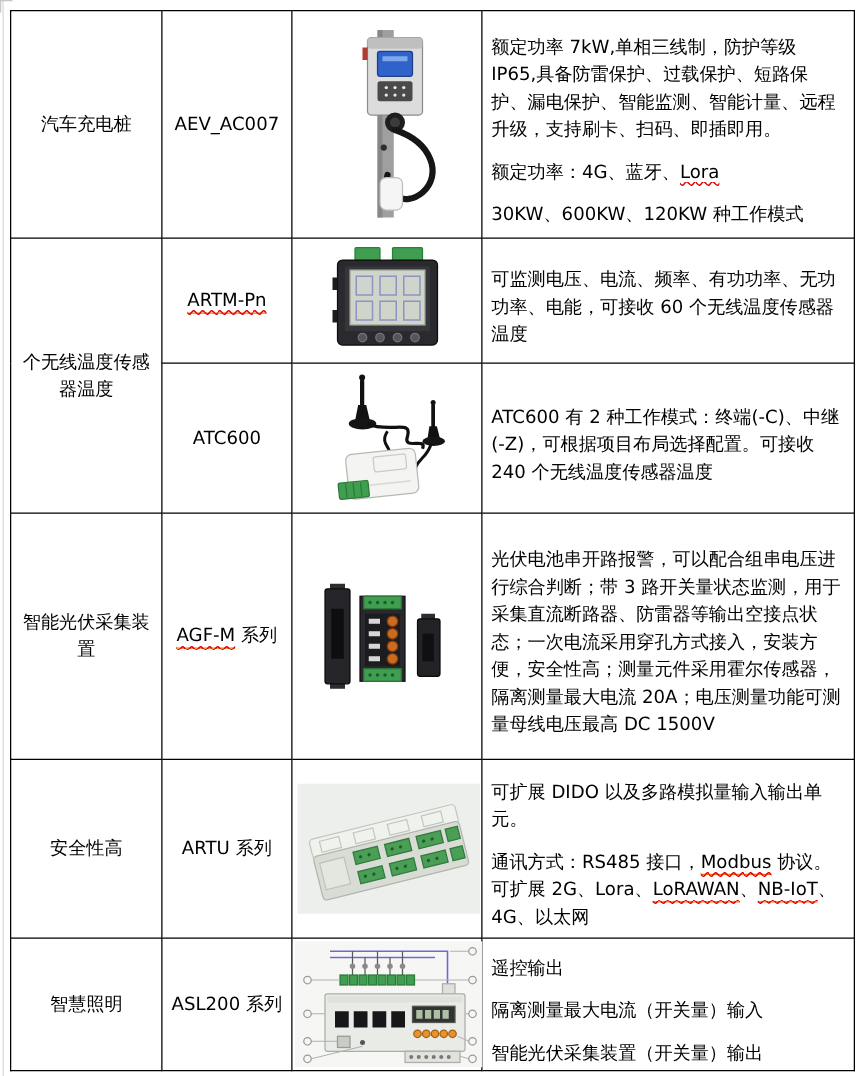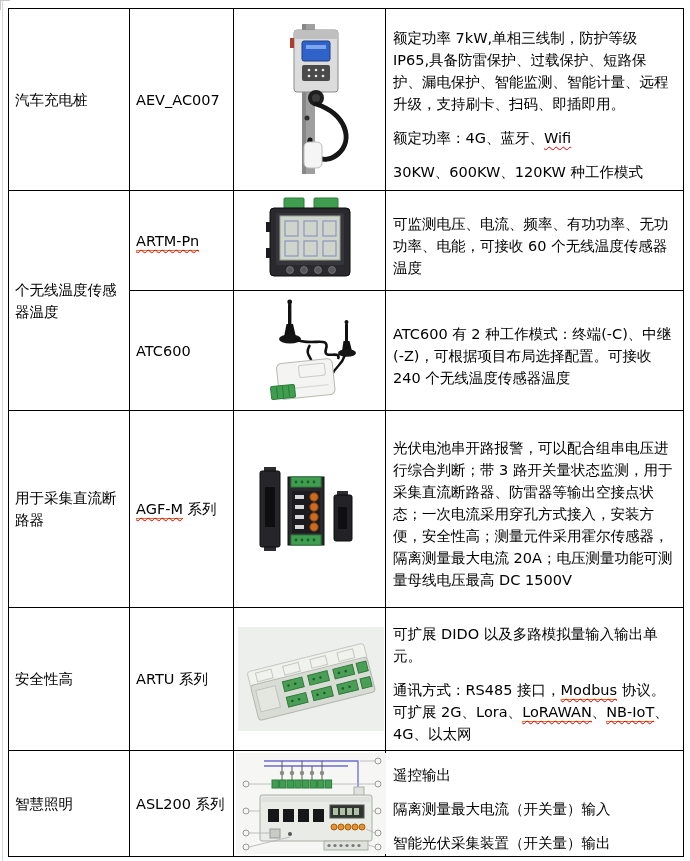--- a/index.html
+++ b/index.html
@@ -13,21 +13,21 @@
     border-left:1px solid #c6c6c6;border-top:1px solid #c6c6c6;}
   table.product-table{
     position:absolute;left:8px;top:8px;width:675px;
     border-collapse:collapse;table-layout:fixed;
   }
   td{
     border:1.6px solid #000;vertical-align:middle;
     font-size:14.5px;line-height:22px;padding:2px 6px;
     word-break:break-word;
   }
-  td.cat,td.model{}
+  td.cat,td.model{text-align:center;}
   td.imgcell{text-align:center;padding:2px;}
   td.desc{padding:12px 8px 2px 7px;}
   .desc p{margin:0 0 12px 0;}
   .desc p:last-child{margin-bottom:0;}
   tr.h182{height:182px;} tr.h100{height:100px;} tr.h120{height:120px;}
   tr.h197{height:197px;} tr.h143{height:143px;} tr.h105{height:105px;}
   .wavy{
     text-decoration:underline;text-decoration-style:wavy;
     text-decoration-color:#e00000;text-decoration-thickness:1px;
     text-underline-offset:3px;
@@ -71,21 +71,21 @@
             <circle cx="73" cy="58" r="1.3" fill="#e8e8e8"></circle>
         <circle cx="66" cy="80" r="8" fill="#1e1e1e"></circle>
         <circle cx="66" cy="80" r="4" fill="#3c3c3c"></circle>
         <path d="M66 86 C96 96 104 122 88 136 C74 148 56 138 60 122" fill="none" stroke="#161616" stroke-width="5" stroke-linecap="round"></path>
         <circle cx="57" cy="100" r="2.5" fill="#2e2e2e"></circle>
         <rect x="54" y="124" width="18" height="26" rx="5" fill="#f5f5f5" stroke="#bdbdbd"></rect>
       </svg>
     </td>
     <td class="desc">
       <p><span>额定功率 7kW,单相三线制，防护等级 IP65,具备防雷保护、过载保护、短路保护、漏电保护、智能监测、智能计量、远程升级，支持刷卡、扫码、即插即用。</span></p>
-      <p><span>额定功率：4G、蓝牙、</span><span class="wavy">Wifi</span></p>
+      <p><span>额定功率：4G、蓝牙、</span><span class="wavy">Lora</span></p>
       <p><span>30KW、600KW、120KW 种工作模式</span></p>
     </td>
   </tr>
 
   <tr class="h100">
     <td class="cat" rowspan="2">个无线温度传感器温度</td>
     <td class="model"><span class="wavy und">ARTM-Pn</span></td>
     <td class="imgcell">
       <svg width="100" height="90" viewBox="0 0 100 90">
         <g fill="#3f9e4f" stroke="#2e7d39">
@@ -143,21 +143,21 @@
           <line x1="46" y1="89" x2="46" y2="100" stroke="#2c7a3a"></line>
         </g>
       </svg>
     </td>
     <td class="desc">
       <p><span>ATC600 有 2 种工作模式：终端(-C)、中继(-Z)，可根据项目布局选择配置。可接收 240 个无线温度传感器温度</span></p>
     </td>
   </tr>
 
   <tr class="h197">
-    <td class="cat">用于采集直流断路器</td>
+    <td class="cat">智能光伏采集装置</td>
     <td class="model"><span class="wavy und">AGF-M</span><span> 系列</span></td>
     <td class="imgcell">
       <svg width="124" height="100" viewBox="0 0 124 100">
         <rect x="16" y="8" width="12" height="6" fill="#2c2c31"></rect>
         <rect x="16" y="86" width="12" height="6" fill="#2c2c31"></rect>
         <rect x="12" y="12" width="20" height="76" rx="2" fill="#26262a" stroke="#0c0c0c"></rect>
         <rect x="17" y="28" width="10" height="40" fill="#0e0e10"></rect>
         <rect x="40" y="18" width="36" height="68" fill="#28282d" stroke="#101014"></rect>
         <rect x="43" y="18" width="30" height="10" fill="#3f9e4f" stroke="#2c7a3a"></rect>
         <rect x="43" y="76" width="30" height="10" fill="#3f9e4f" stroke="#2c7a3a"></rect>

